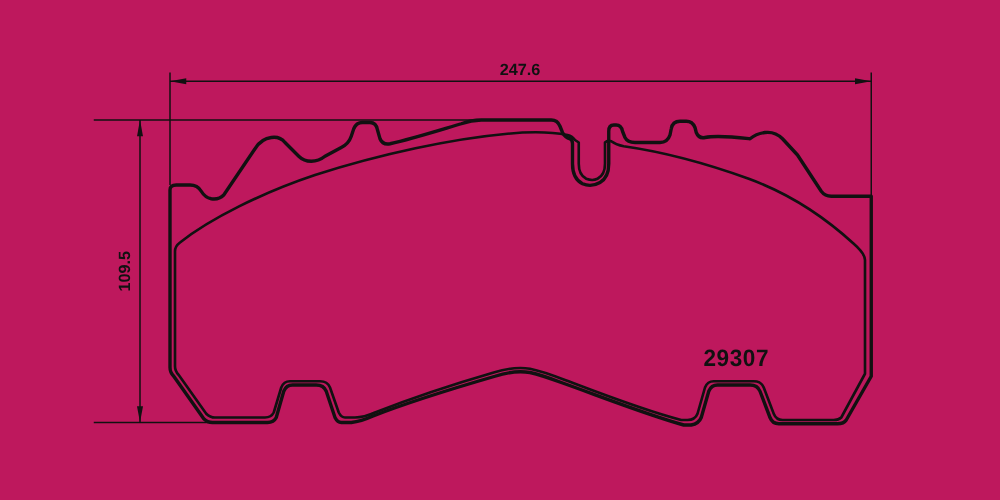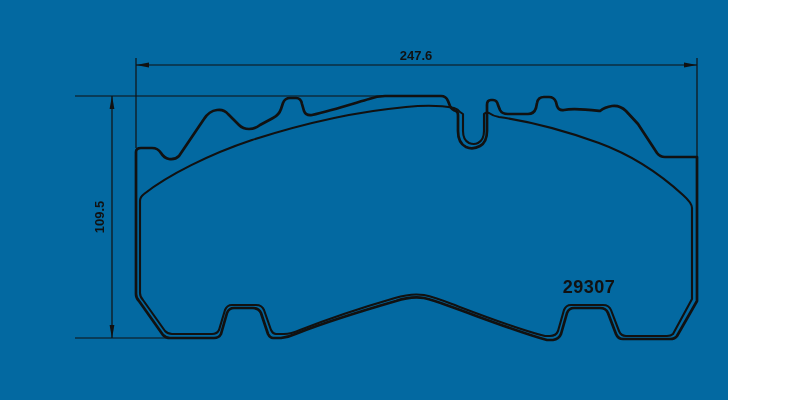--- a/index.html
+++ b/index.html
@@ -1,17 +1,17 @@
 <!DOCTYPE html>
 <html><head>
 <meta charset="utf-8">
 <style>
   html,body{margin:0;padding:0;background:#ffffff;}
   body{font-family:"Liberation Sans", sans-serif;}
-  .stage{position:relative;width:728px;height:400px;background:#0369a1;overflow:hidden;}
+  .stage{position:relative;width:800px;height:400px;background:#be185d;overflow:hidden;}
   svg{display:block;}
   .dim-text{font-family:"Liberation Sans", sans-serif;font-weight:bold;font-size:13px;fill:#111111;}
   .part-text{font-family:"Liberation Sans", sans-serif;font-weight:bold;font-size:19px;fill:#111111;letter-spacing:0.5px;}
 </style>
 </head>
 <body>
 
 <div class="stage">
   <svg width="800" height="400" viewBox="0 0 800 400">
 

